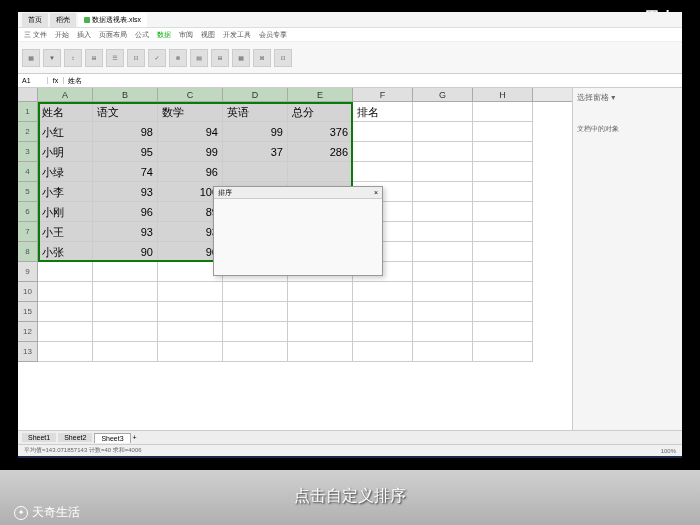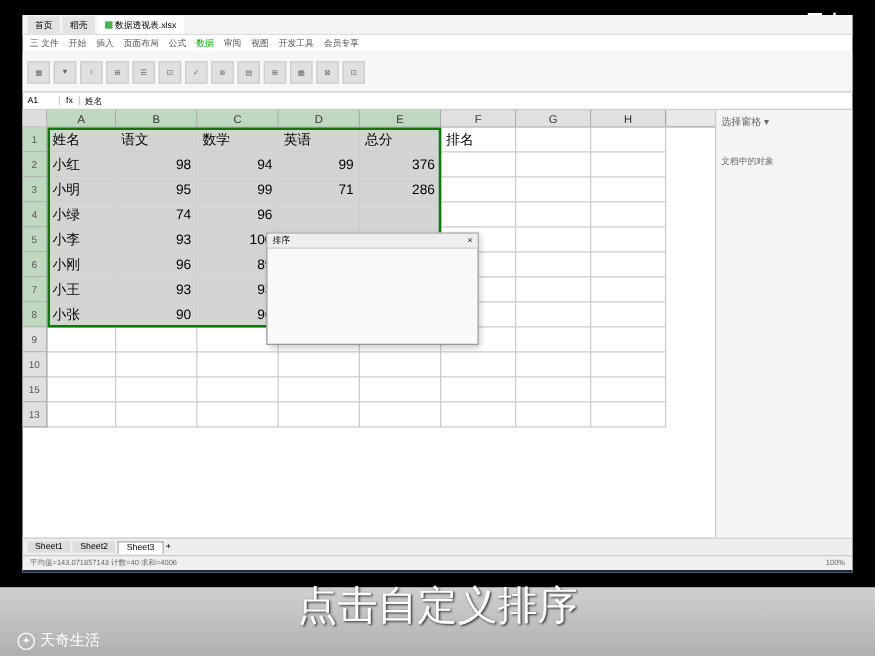--- a/index.html
+++ b/index.html
@@ -41,21 +41,21 @@
 .dialog-title{height:12px;background:#eee;border-bottom:1px solid #ccc;padding:0 4px;line-height:12px;display:flex;justify-content:space-between}
 .side-panel{width:110px;background:#f5f5f5;border-left:1px solid #ccc;padding:4px;font-size:7px;color:#666}
 .side-panel .title{font-size:8px;margin-bottom:21px}
 .sheet-tabs{height:14px;display:flex;align-items:center;background:#eee;border-top:1px solid #ccc;font-size:7px;padding:0 4px;gap:2px}
 .sheet-tab{padding:1px 6px;background:#ddd}
 .sheet-tab.active{background:#fff;border:1px solid #aaa;border-bottom:none}
 .statusbar{height:12px;background:#f0f0f0;border-top:1px solid #ccc;font-size:6px;color:#666;display:flex;align-items:center;padding:0 6px;justify-content:space-between}
 .taskbar{height:16px;background:#1a2a4a;display:flex;align-items:center;padding:0 4px;gap:3px}
 .watermark-tr{position:absolute;top:8px;right:24px;color:#fff;font-size:16px;font-weight:bold}
 .bottom-area{position:absolute;bottom:0;left:0;right:0;height:55px;background:linear-gradient(#d0d0d0,#b0b0b0)}
-.subtitle{position:absolute;bottom:18px;left:0;right:0;text-align:center;font-size:32px;color:#fff;font-weight:500;text-shadow:1px 1px 2px rgba(0,0,0,.8)}
+.subtitle{position:absolute;bottom:18px;left:0;right:0;text-align:center;font-size:16px;color:#fff;font-weight:500;text-shadow:1px 1px 2px rgba(0,0,0,.8)}
 .logo-bl{position:absolute;bottom:4px;left:14px;color:#fff;font-size:12px;display:flex;align-items:center;gap:4px}
 .logo-bl .circ{width:14px;height:14px;border:1.5px solid #fff;border-radius:50%;display:flex;align-items:center;justify-content:center;font-size:8px}
 </style>
 </head>
 <body>
 
 <div class="monitor">
   <div class="watermark-tr">天奇</div>
   <div class="screen">
 
@@ -139,21 +139,21 @@
   <div class="cell e selected">376</div>
   <div class="cell f"></div>
   <div class="cell g"></div>
   <div class="cell h"></div>
             </div>
             <div class="row">
               <div class="row-h sel">3</div>
   <div class="cell a txt selected">小明</div>
   <div class="cell b selected">95</div>
   <div class="cell c selected">99</div>
-  <div class="cell d selected">71</div>
+  <div class="cell d selected">37</div>
   <div class="cell e selected">286</div>
   <div class="cell f"></div>
   <div class="cell g"></div>
   <div class="cell h"></div>
             </div>
             <div class="row">
               <div class="row-h sel">4</div>
   <div class="cell a txt selected">小绿</div>
   <div class="cell b selected">74</div>
   <div class="cell c selected">96</div>
@@ -226,20 +226,31 @@
   <div class="cell b"></div>
   <div class="cell c"></div>
   <div class="cell d"></div>
   <div class="cell e"></div>
   <div class="cell f"></div>
   <div class="cell g"></div>
   <div class="cell h"></div>
             </div>
             <div class="row">
               <div class="row-h">15</div>
+  <div class="cell a"></div>
+  <div class="cell b"></div>
+  <div class="cell c"></div>
+  <div class="cell d"></div>
+  <div class="cell e"></div>
+  <div class="cell f"></div>
+  <div class="cell g"></div>
+  <div class="cell h"></div>
+            </div>
+            <div class="row">
+              <div class="row-h">12</div>
   <div class="cell a"></div>
   <div class="cell b"></div>
   <div class="cell c"></div>
   <div class="cell d"></div>
   <div class="cell e"></div>
   <div class="cell f"></div>
   <div class="cell g"></div>
   <div class="cell h"></div>
             </div>
             <div class="row">

